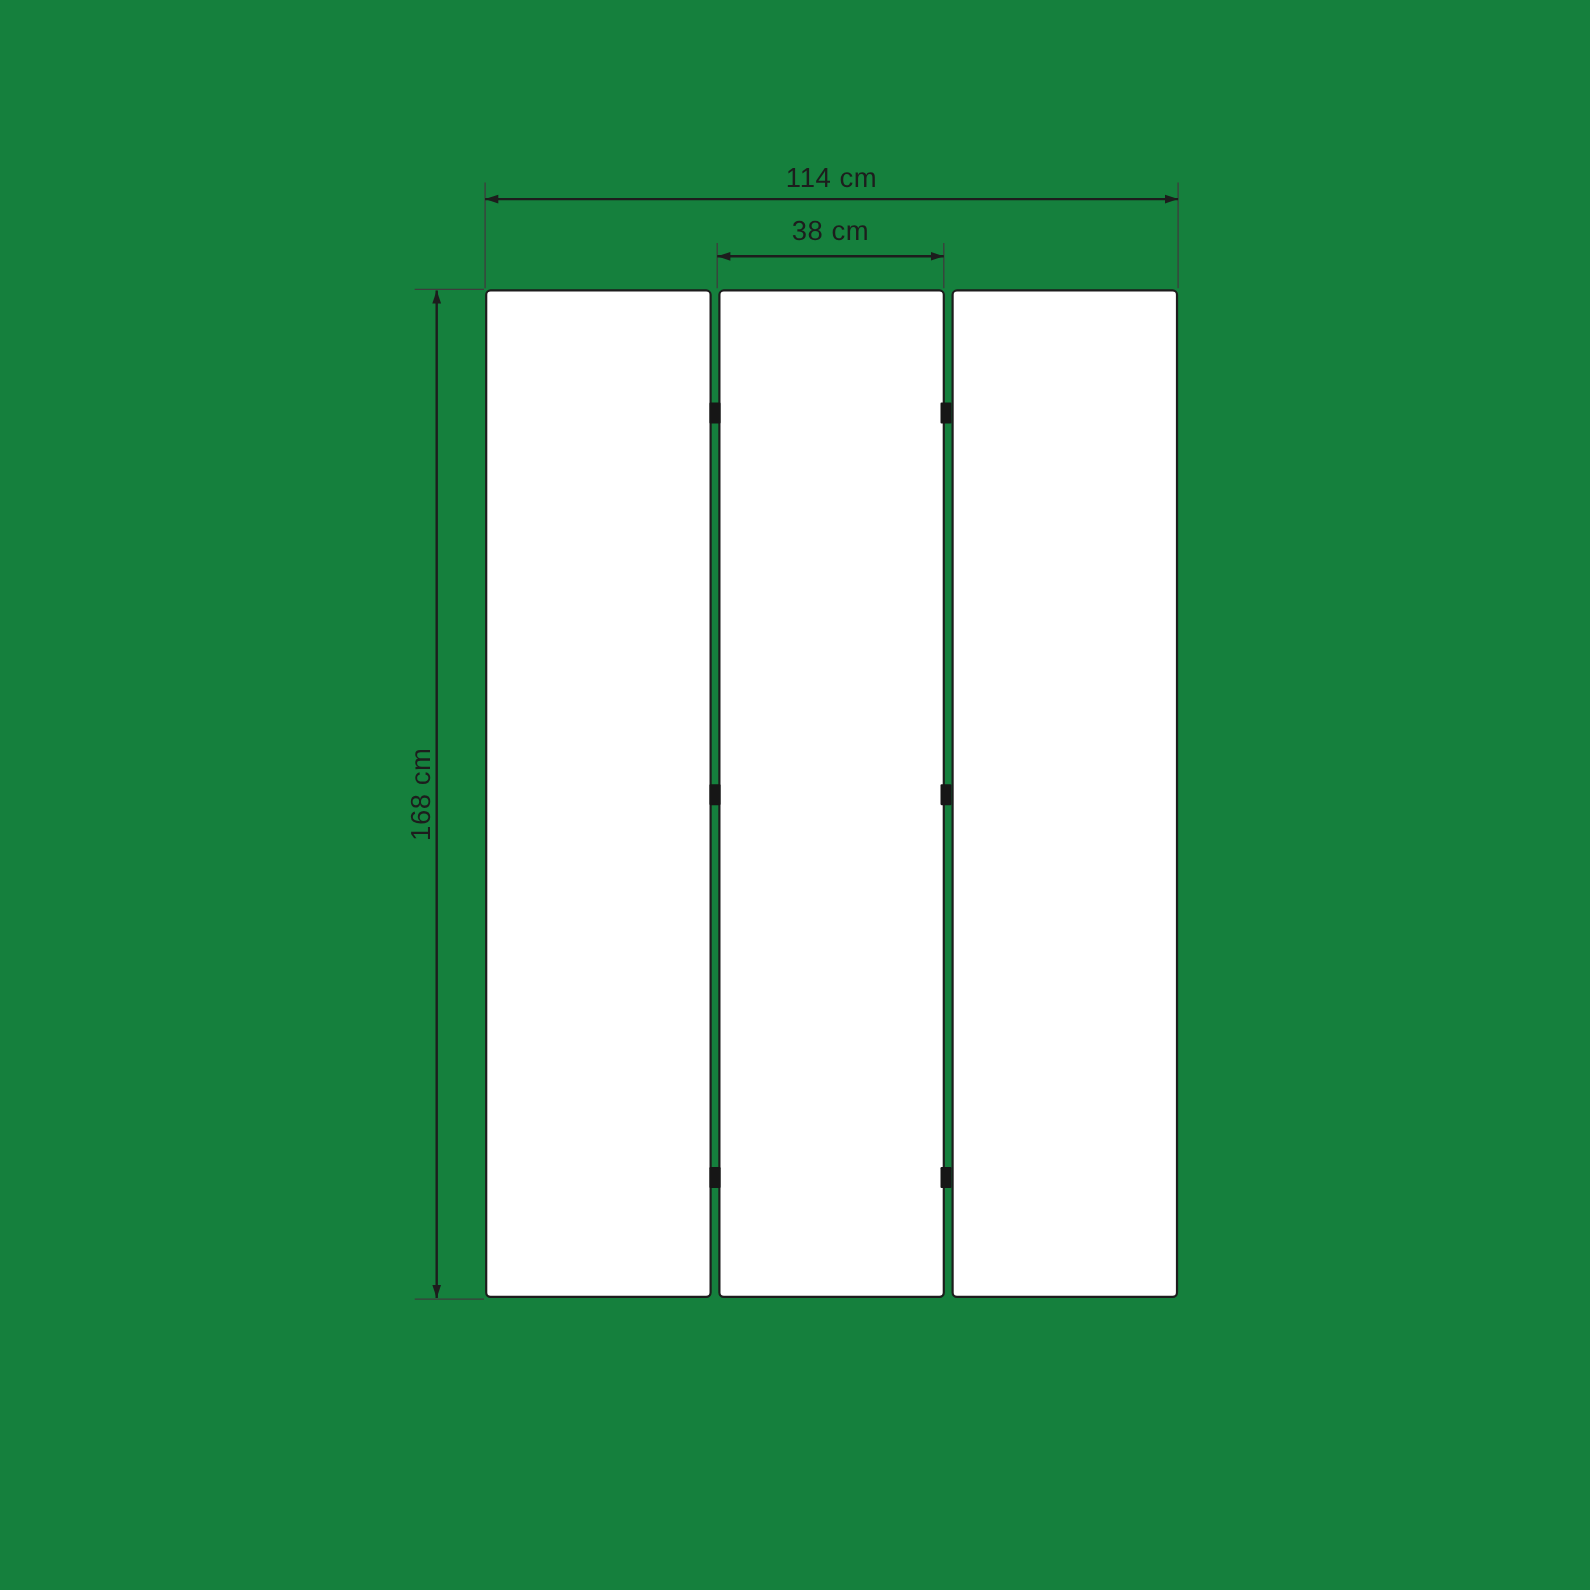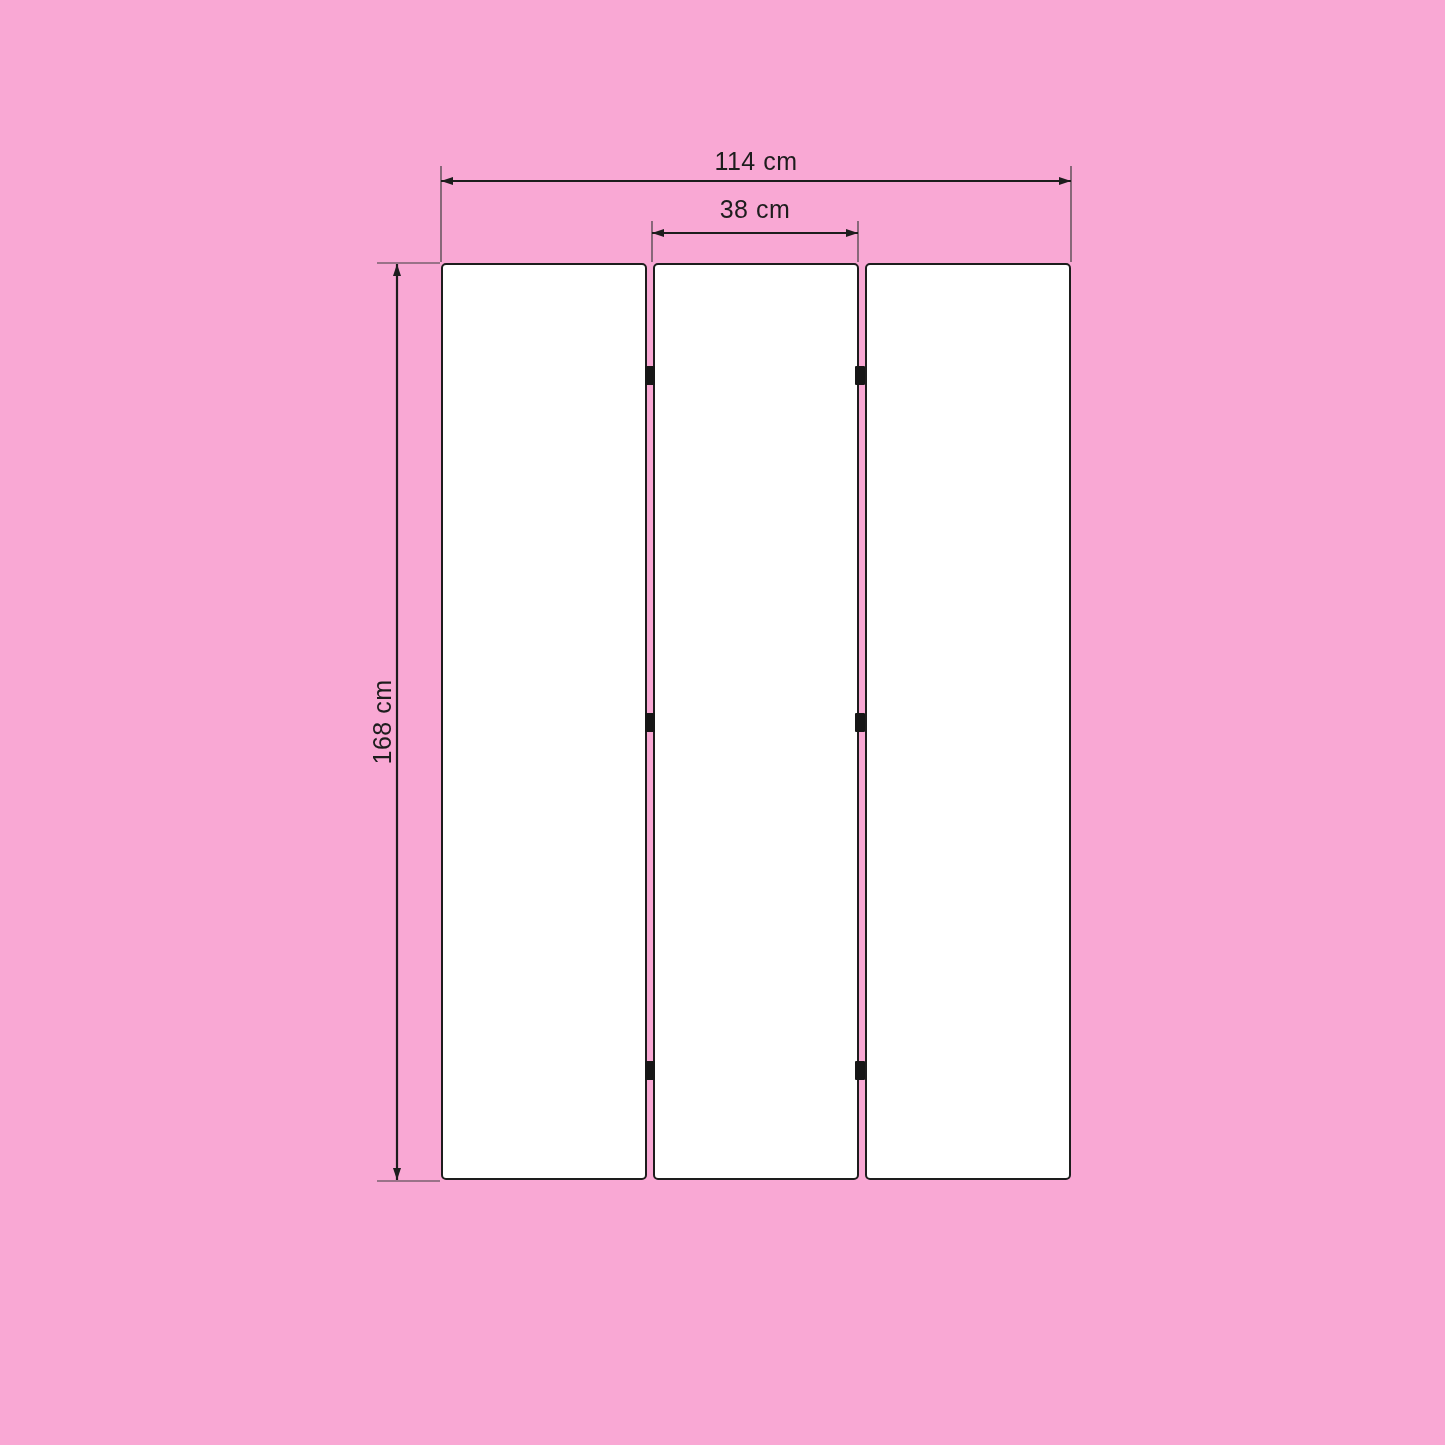--- a/index.html
+++ b/index.html
@@ -9,21 +9,21 @@
   }
   body {
     width: 1445px;
     height: 1445px;
     font-family: "Liberation Sans", "DejaVu Sans", sans-serif;
   }
   .canvas {
     position: relative;
     width: 1445px;
     height: 1445px;
-    background: #f9a8d4;
+    background: #15803d;
     overflow: hidden;
   }
   svg.dims {
     position: absolute;
     left: 0;
     top: 0;
     width: 1445px;
     height: 1445px;
   }
   .ext {

